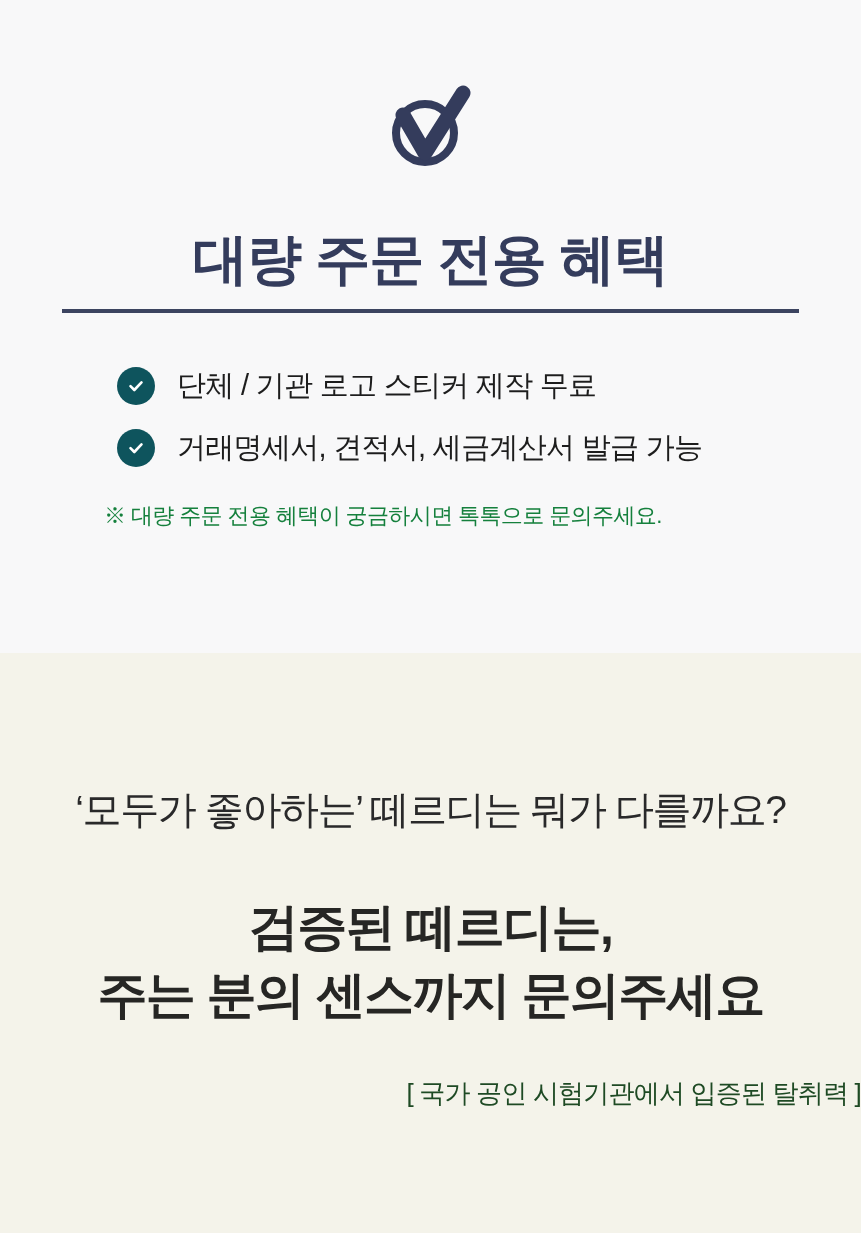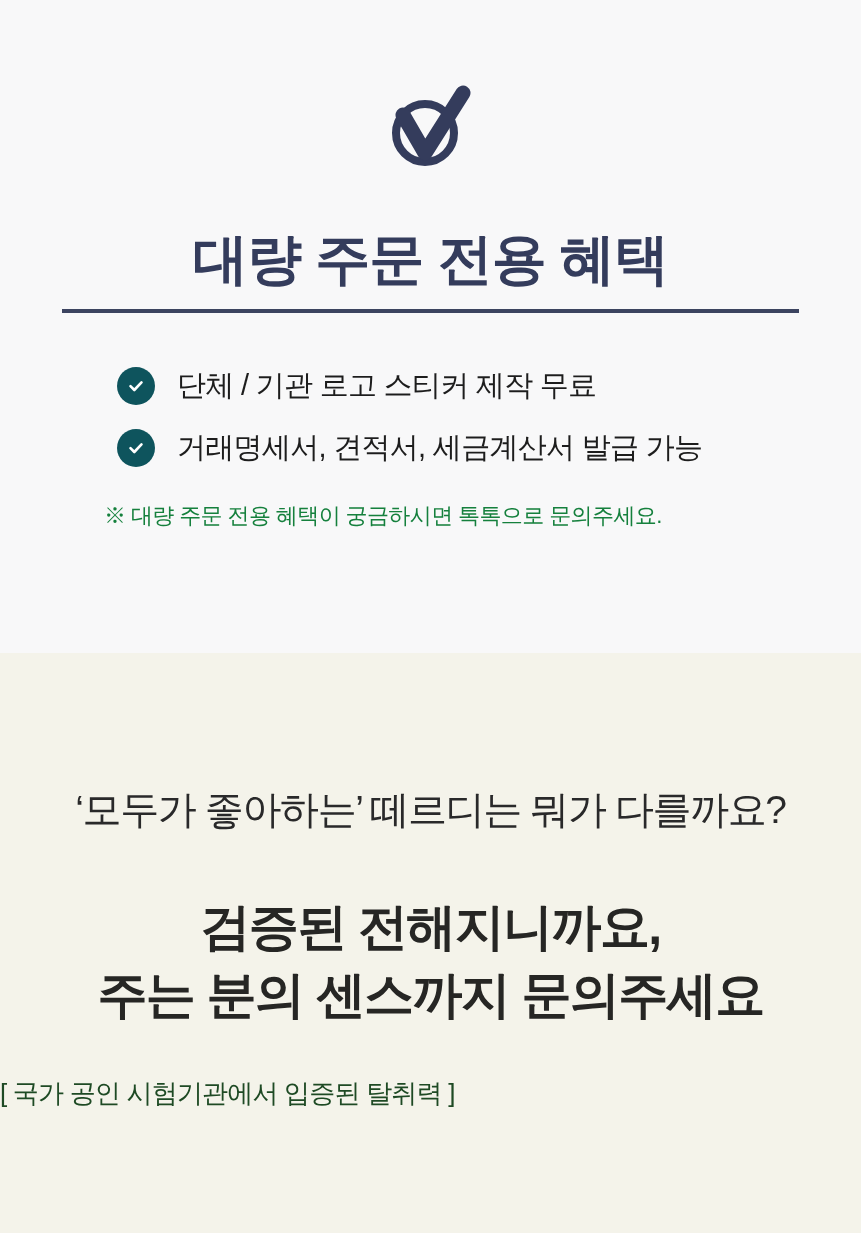--- a/index.html
+++ b/index.html
@@ -103,21 +103,21 @@
     letter-spacing:-1.6px;
     line-height:1.36;
     color:#262624;
     white-space:nowrap;
   }
   .brand-headline .l2 { display:block; }
 
   .brand-badge {
     position:absolute; left:0; top:423px;
     width:861px;
-    text-align:left;
+    text-align:right;
     font-size:26px;
     letter-spacing:-0.8px;
     color:#1e4a24;
     white-space:nowrap;
   }
 </style>
 </head>
 <body>
 
 <div class="page">
@@ -156,21 +156,21 @@
 
     <p class="benefit-note">※ 대량 주문 전용 혜택이 궁금하시면 톡톡으로 문의주세요.</p>
 
   </section>
 
   <section class="brand-section">
 
     <p class="brand-question">‘모두가 좋아하는’ 떼르디는 뭐가 다를까요?</p>
 
     <h2 class="brand-headline">
-      <span class="l1">검증된 전해지니까요,</span>
+      <span class="l1">검증된 떼르디는,</span>
       <span class="l2">주는 분의 센스까지 문의주세요</span>
     </h2>
 
     <p class="brand-badge">[ 국가 공인 시험기관에서 입증된 탈취력 ]</p>
 
   </section>
 
 </div>
 
 </body></html>

